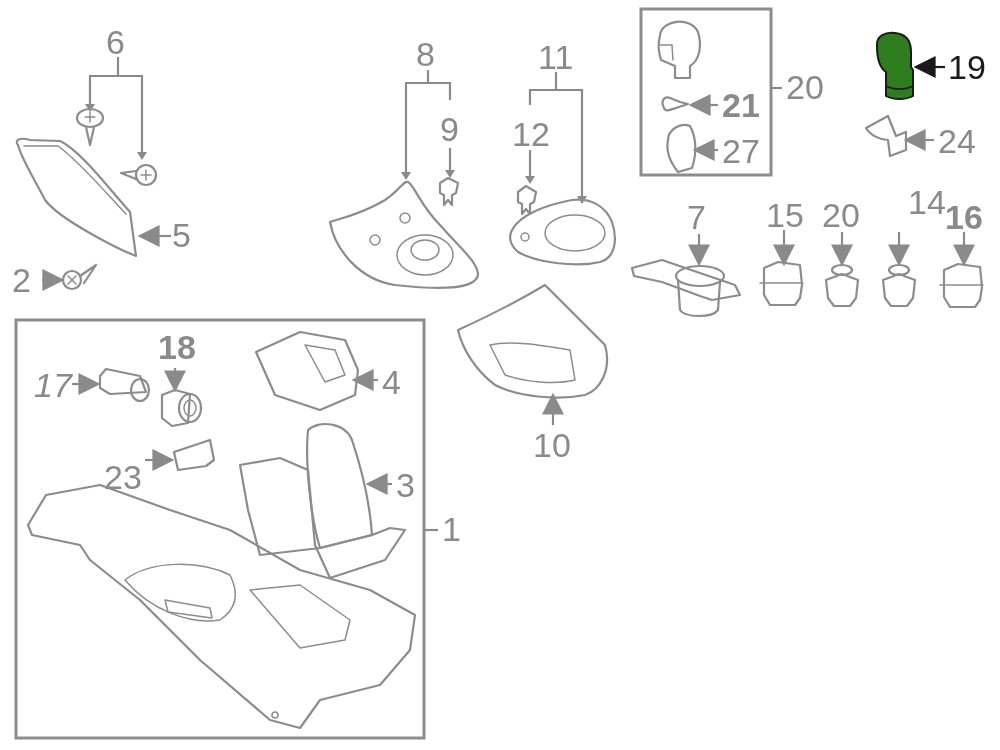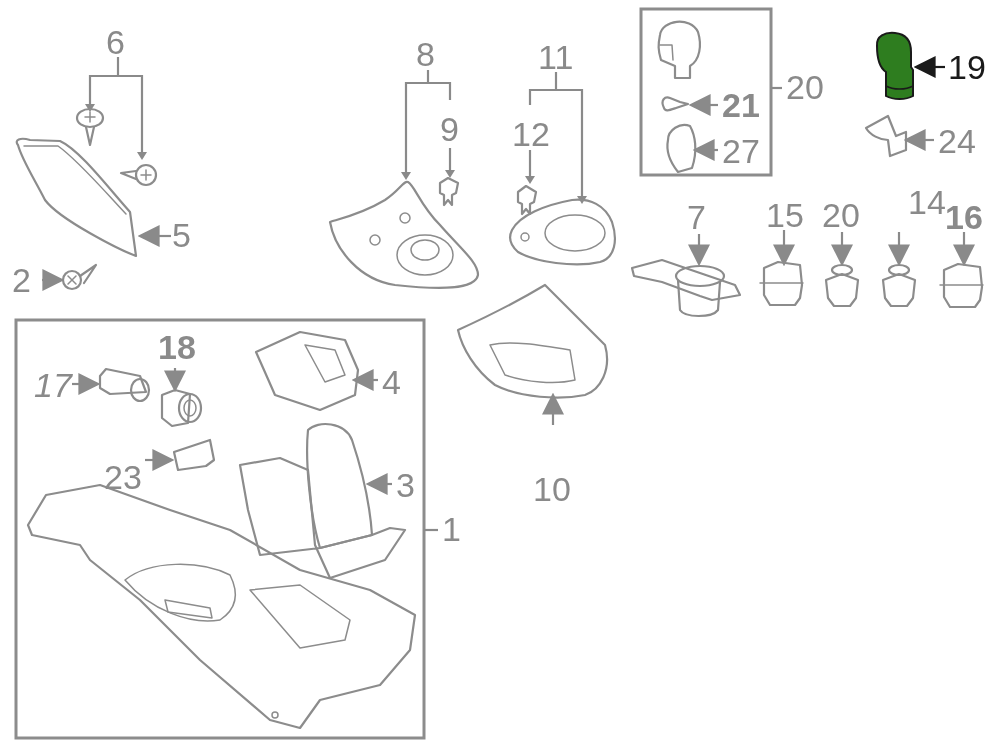--- a/index.html
+++ b/index.html
@@ -171,21 +171,21 @@
 
 <div class="lbl" style="left:442px;top:512px;">1</div>
 <div class="lbl" style="left:12px;top:263px;">2</div>
 <div class="lbl" style="left:396px;top:468px;">3</div>
 <div class="lbl" style="left:382px;top:365px;">4</div>
 <div class="lbl" style="left:172px;top:218px;">5</div>
 <div class="lbl" style="left:106px;top:25px;">6</div>
 <div class="lbl" style="left:687px;top:200px;">7</div>
 <div class="lbl" style="left:416px;top:37px;">8</div>
 <div class="lbl" style="left:440px;top:112px;">9</div>
-<div class="lbl" style="left:533px;top:428px;margin-top:44px;">10</div>
+<div class="lbl" style="left:533px;top:428px;">10</div>
 <div class="lbl" style="left:538px;top:40px;">11</div>
 <div class="lbl" style="left:512px;top:117px;text-align:right;">12</div>
 <div class="lbl" style="left:822px;top:198px;">20</div>
 <div class="lbl" style="left:880px;top:185px;margin-left:28px;">14</div>
 <div class="lbl" style="left:766px;top:198px;">15</div>
 <div class="lbl" style="left:945px;top:200px;font-weight:bold;">16</div>
 <div class="lbl" style="left:34px;top:368px;font-style:italic;">17</div>
 <div class="lbl" style="left:158px;top:330px;font-weight:bold;">18</div>
 <div class="lbl hi" style="left:948px;top:50px;">19</div>
 <div class="lbl" style="left:786px;top:70px;">20</div>

